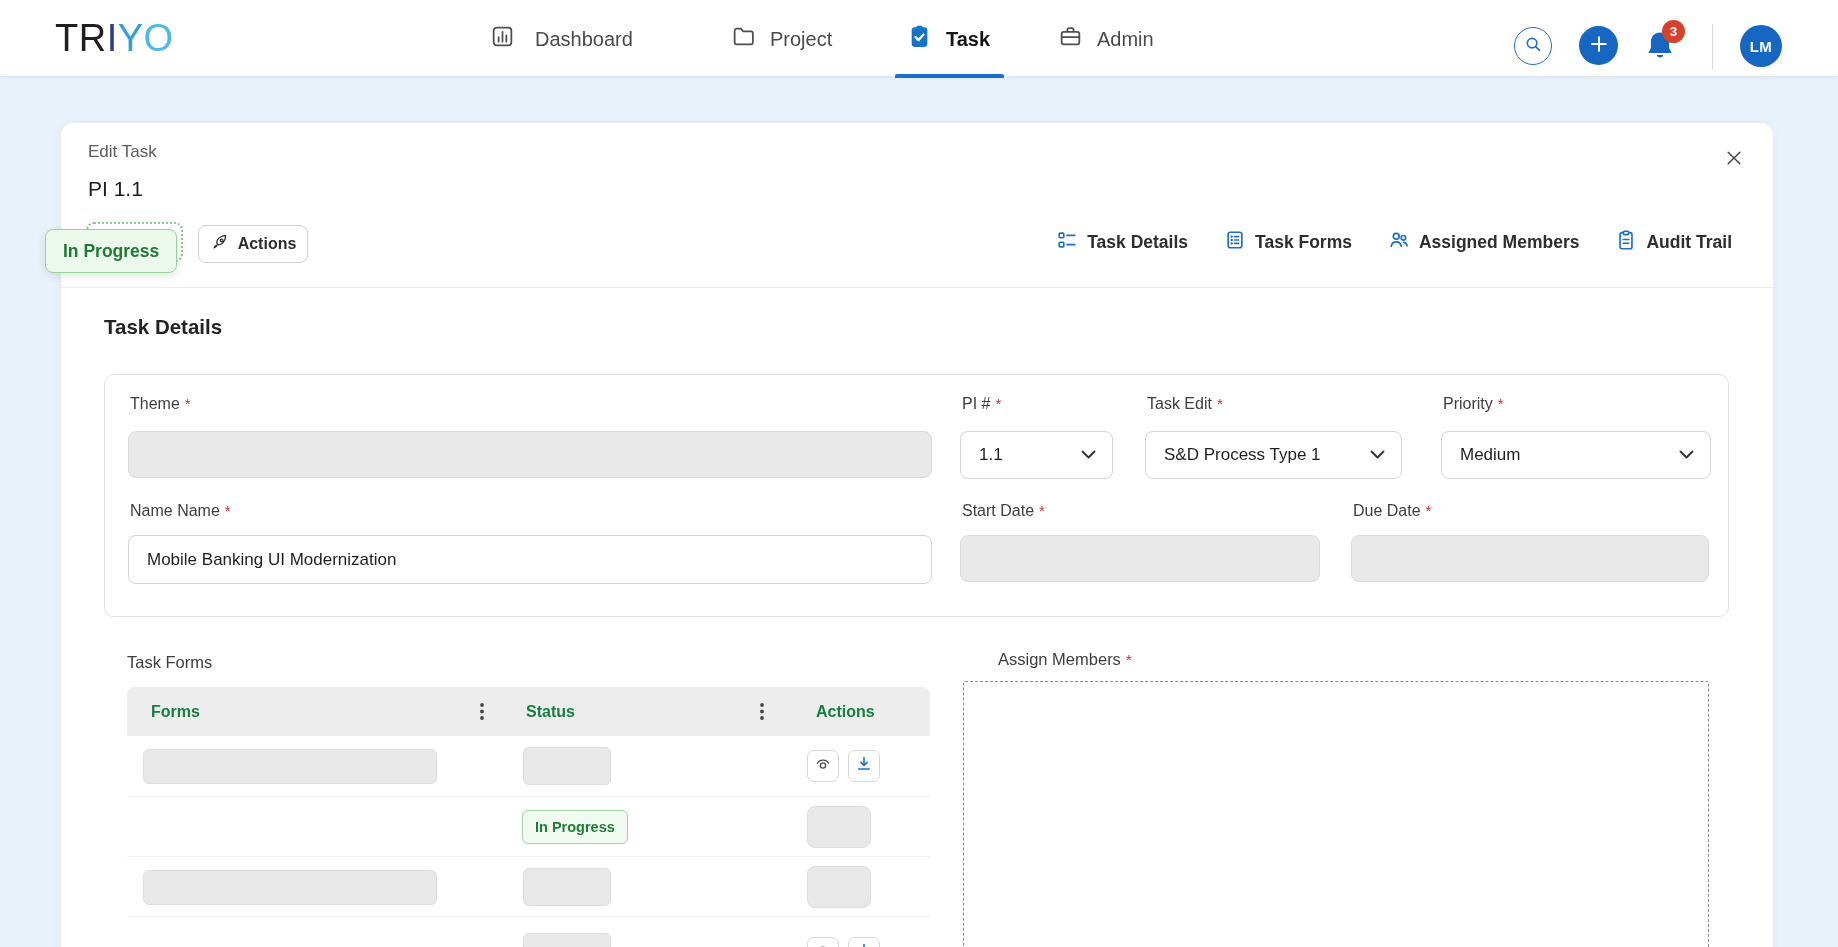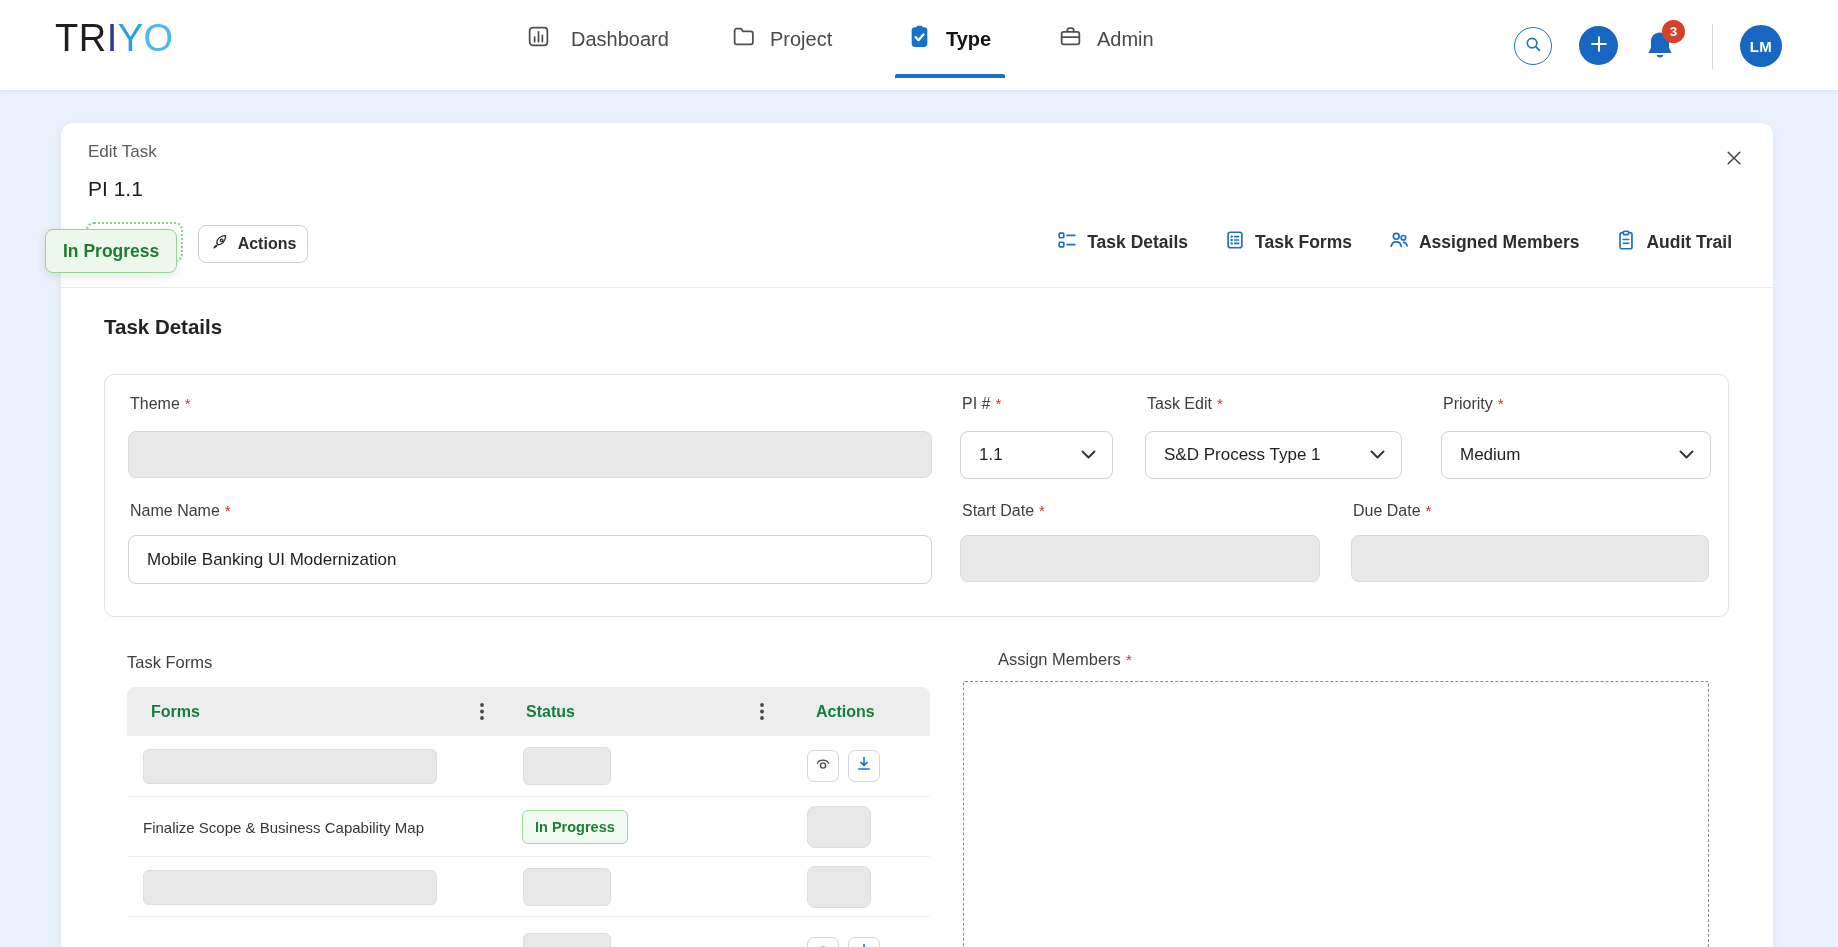--- a/index.html
+++ b/index.html
@@ -1,31 +1,31 @@
 <!DOCTYPE html>
 <html><head>
 <meta charset="utf-8">
 <style>
   * { margin:0; padding:0; box-sizing:border-box; }
   html,body { width:1838px; height:947px; }
   body { font-family:"Liberation Sans","DejaVu Sans",sans-serif; background:#e9f1fb; }
   .screen { position:relative; width:1838px; height:947px; overflow:hidden; background:#e9f1fb; }
 
   
-  .topnav { position:absolute; left:0; top:0; width:1838px; height:90px; background:#ffffff;
+  .topnav { position:absolute; left:0; top:0; width:1838px; height:76px; background:#ffffff;
             box-shadow:0 1px 4px rgba(20,40,80,.08); z-index:30; }
   .logo { position:absolute; left:55px; top:17px; font-size:38px; letter-spacing:.5px; font-weight:400; }
   .logo .l-tr { color:#1f1f1f; }
   .logo .l-i  { color:#2b3990; }
   .logo .l-y  { color:#2f9fd8; }
   .logo .l-o  { color:#4fb8e8; }
   .nav-item { position:absolute; top:0; height:78px; display:flex; align-items:center; gap:14px;
               cursor:pointer; color:#4a4a4a; font-size:20px; }
   .nav-item svg { width:25px; height:25px; }
-  .nav-item.pos-dashboard { left:526px;gap:20px; }
+  .nav-item.pos-dashboard { left:490px;gap:20px; }
   .nav-item.pos-project   { left:731px; }
   .nav-item.pos-task      { left:907px; }
   .nav-item.pos-admin     { left:1058px; }
   .nav-item.active { color:#141414; font-weight:700; }
   .nav-item.active::after { content:""; position:absolute; left:-12px; right:-14px; bottom:0;
                             height:4px; background:#1a6fc9; border-radius:2px 2px 0 0; }
   .circle-btn { position:absolute; border-radius:50%; display:flex; align-items:center; justify-content:center; cursor:pointer; }
   .search-btn { left:1514px; top:27px; width:38px; height:38px; background:#fff; border:1.6px solid #1f72c4; }
   .search-btn svg { width:22px; height:22px; }
   .plus-btn { left:1579px; top:26px; width:39px; height:39px; background:#1766c2; border:none; }
@@ -140,21 +140,21 @@
             <path d="M3.5 6.5a2 2 0 0 1 2-2h4l2.2 2.5h7.3a2 2 0 0 1 2 2v8.5a2 2 0 0 1-2 2h-13.5a2 2 0 0 1-2-2z" stroke-linejoin="round"></path>
           </svg></span>
       <span>Project</span>
     </div>
     <div class="nav-item pos-task active">
       <span><svg viewBox="0 0 24 24">
             <rect x="4.5" y="3" width="15" height="19" rx="3" fill="#1673cc"></rect>
             <rect x="9" y="1.6" width="6" height="3.6" rx="1.4" fill="#1673cc"></rect>
             <path d="M8.2 12.6l2.8 2.9 4.8-5.4" stroke="#fff" stroke-width="2.2" fill="none" stroke-linecap="round" stroke-linejoin="round"></path>
           </svg></span>
-      <span>Type</span>
+      <span>Task</span>
     </div>
     <div class="nav-item pos-admin">
       <span><svg viewBox="0 0 24 24" fill="none" stroke="#4f4f4f" stroke-width="1.7">
             <rect x="3.5" y="7.5" width="17" height="12" rx="2"></rect>
             <path d="M9 7.5V6a2 2 0 0 1 2-2h2a2 2 0 0 1 2 2v1.5M3.5 12.5h17"></path>
           </svg></span>
       <span>Admin</span>
     </div>
 
     <div class="circle-btn search-btn">
@@ -305,21 +305,20 @@
           </div>
         <div class="icon-btn btn-download">
             <span><svg viewBox="0 0 20 20" fill="none" stroke="#1a6fc9" stroke-width="1.7">
                 <path d="M10 2.8v8.6M6.6 8.2L10 11.6l3.4-3.4" stroke-linecap="round" stroke-linejoin="round"></path>
                 <path d="M4.2 15.6h11.6" stroke-linecap="round"></path>
               </svg></span>
           </div>
       </div>
 
       <div class="tf-row">
-        <div class="form-name">Finalize Scope &amp; Business Capability Map</div>
         <div class="status-pill">In Progress</div>
         <div class="ph ph-action"></div>
       </div>
 
       <div class="tf-row">
         <div class="ph ph-form"></div>
         <div class="ph ph-status"></div>
         <div class="ph ph-action"></div>
       </div>
 

